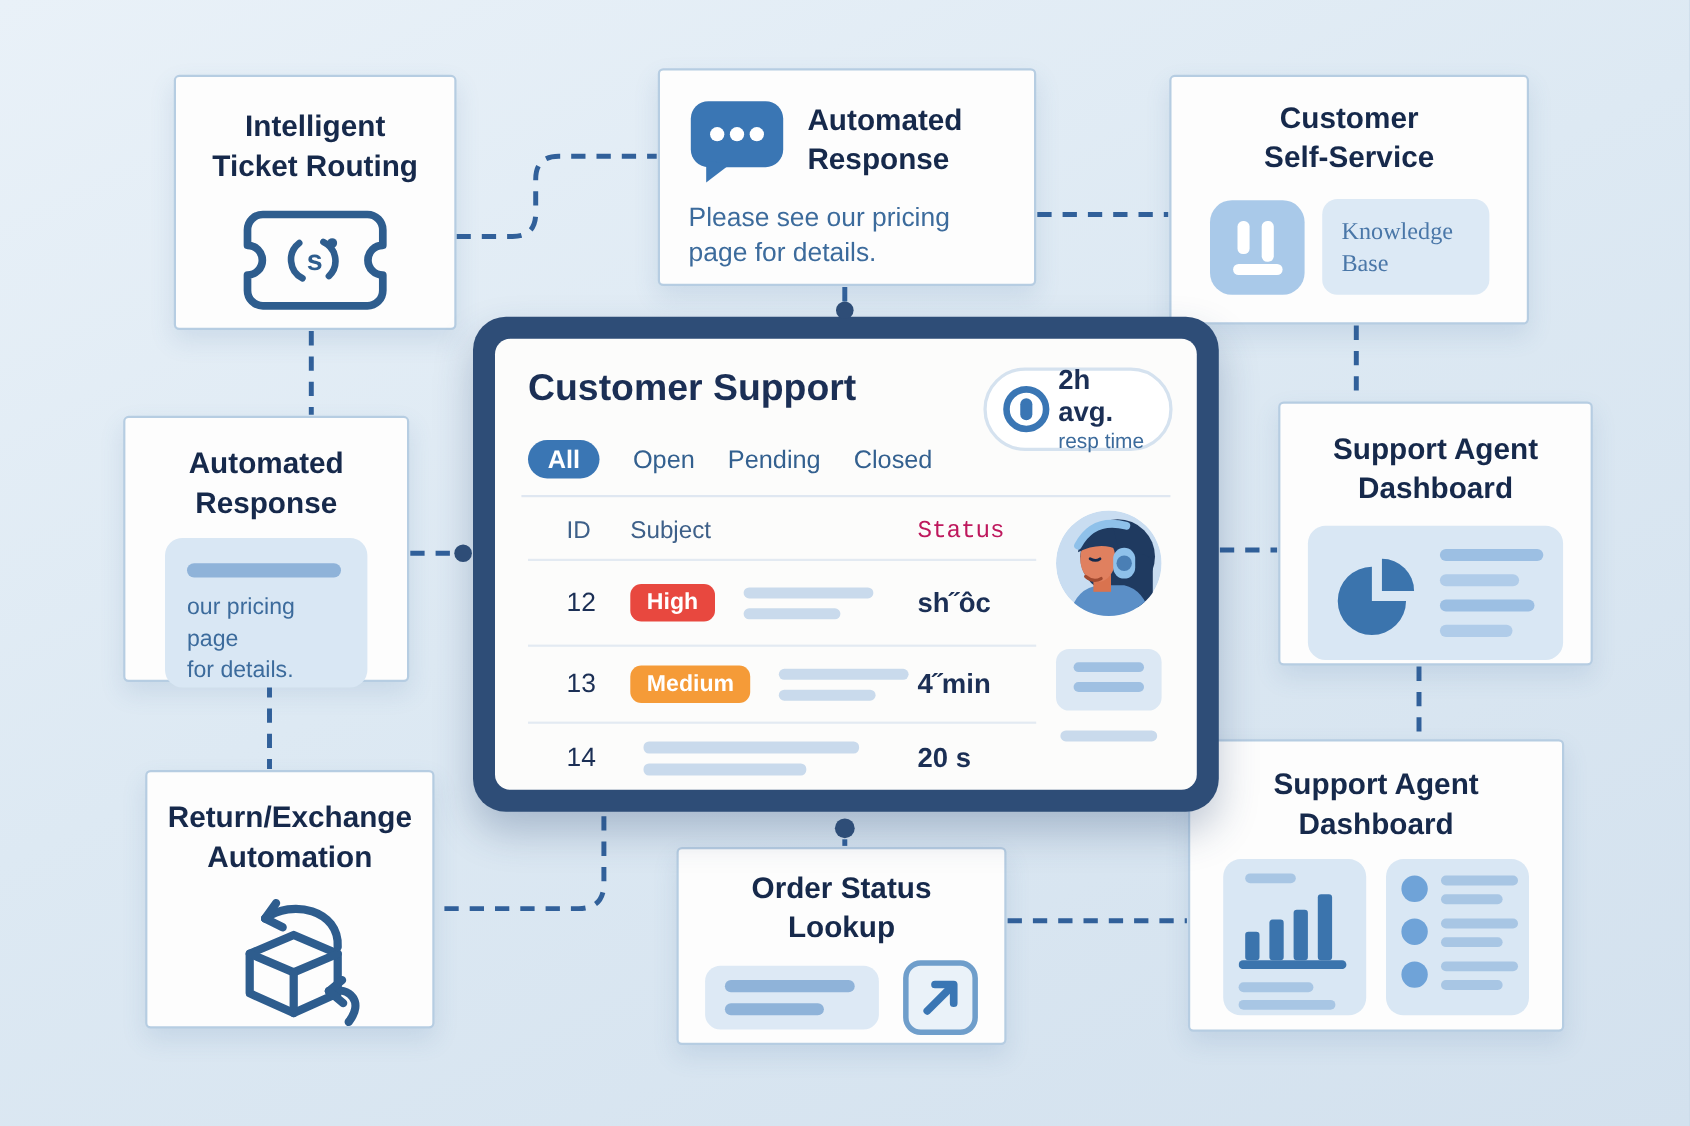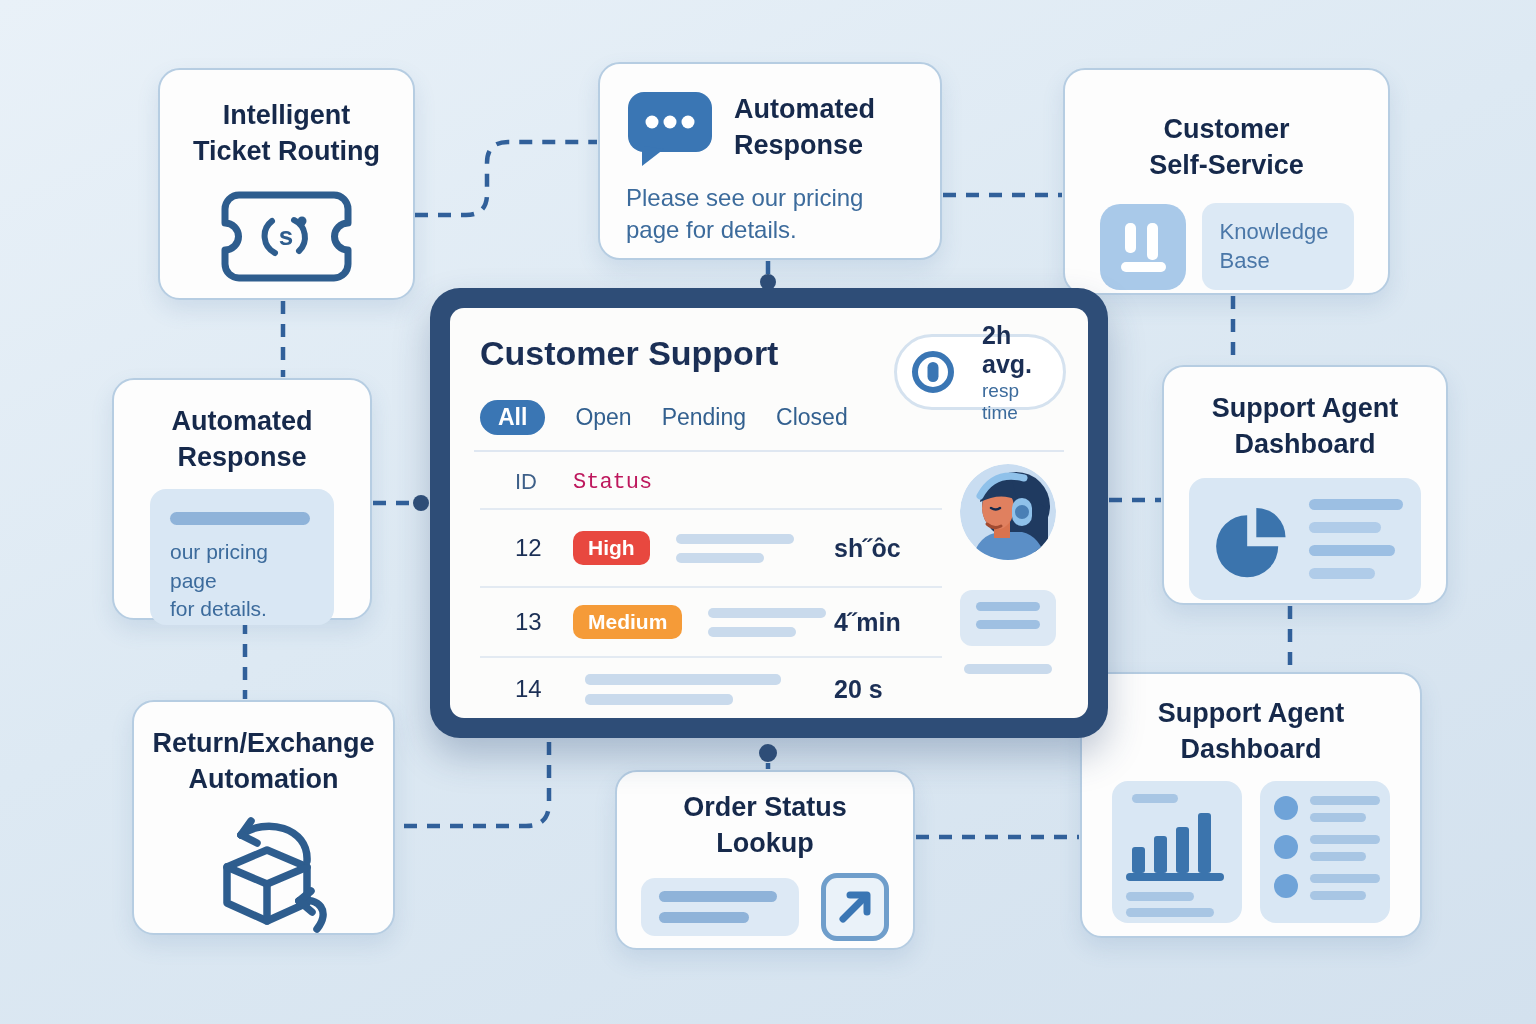--- a/index.html
+++ b/index.html
@@ -2,41 +2,41 @@
 <html><head>
 <meta charset="utf-8">
 <style>
   html,body{margin:0;padding:0;background:#c9d9e8;font-family:"Liberation Sans",sans-serif;}
   .canvas{position:relative;width:1536px;height:1024px;overflow:hidden;
     background:linear-gradient(155deg,#e9f1f8 0%,#dde9f3 45%,#d3e1ee 100%);}
   svg.lines{position:absolute;left:0;top:0;z-index:0;}
   svg.dots{position:absolute;left:0;top:0;z-index:5;pointer-events:none;}
   .lines path{stroke:#31609a;stroke-width:4.5;fill:none;stroke-dasharray:13 10;}
 
-  .card{position:absolute;background:#fdfdfd;border:2px solid #b6cde2;border-radius:22px;
+  .card{position:absolute;background:#fdfdfd;border:2px solid #b6cde2;border-radius:5px;
     box-shadow:0 10px 22px rgba(70,110,160,.14);box-sizing:border-box;z-index:2;}
   .card-title{font-weight:700;color:#16294b;text-align:center;white-space:pre-line;
     line-height:1.32;font-size:27px;}
 
   
   .c-itr{left:158px;top:68px;width:257px;height:232px;}
   .c-art{left:598px;top:62px;width:344px;height:198px;padding:24px 26px;}
-  .c-css{left:1063px;top:68px;width:327px;height:227px;padding-top:42px;}
+  .c-css{left:1063px;top:68px;width:327px;height:227px;padding-top:20px;}
   .c-arl{left:112px;top:378px;width:260px;height:242px;padding-top:24px;}
   .c-rea{left:132px;top:700px;width:263px;height:235px;padding-top:24px;}
   .c-osl{left:615px;top:770px;width:300px;height:180px;padding-top:18px;}
   .c-sar{left:1162px;top:365px;width:286px;height:240px;padding-top:24px;}
   .c-sab{left:1080px;top:672px;width:342px;height:266px;padding-top:22px;}
 
   .c-itr .card-title{margin-top:28px;}
   .c-itr svg{display:block;margin:20px auto 0;}
   .art-head{display:flex;align-items:center;gap:20px;}
   .art-head .card-title{text-align:left;}
   .art-msg{margin-top:14px;font-size:24px;color:#3c6b9c;line-height:1.35;white-space:pre-line;}
-  .css-row{display:flex;justify-content:center;align-items:center;gap:16px;margin-top:20px;}
+  .css-row{display:flex;justify-content:center;align-items:center;gap:16px;margin-top:20px;font-family:Liberation Serif, serif;}
   .book-wrap{width:86px;height:86px;background:#a9c9e9;border-radius:20px;display:flex;
     align-items:center;justify-content:center;}
   .kb-chip{width:152px;box-sizing:border-box;background:#dce9f5;border-radius:14px;
     padding:15px 18px;font-size:22px;color:#4a77a8;white-space:pre-line;line-height:1.3;}
   .arl-box{margin:14px auto 0;width:184px;height:136px;box-sizing:border-box;background:#d9e7f4;
     border-radius:16px;padding:23px 20px;}
   .arl-bar{width:140px;height:13px;border-radius:7px;background:#8fb3d9;margin-bottom:13px;}
   .arl-msg{font-size:21px;color:#3c6b9c;line-height:1.35;white-space:pre-line;}
   .c-rea svg{display:block;margin:8px auto 0;}
   .osl-row{display:flex;justify-content:center;align-items:center;gap:22px;margin-top:12px;}
@@ -61,21 +61,21 @@
   .bul-lines div{height:9px;border-radius:5px;background:#a8c6e4;}
 
   
   .monitor{position:absolute;left:430px;top:288px;width:678px;height:450px;background:#2e4d77;
     border-radius:30px;padding:20px;box-sizing:border-box;z-index:3;
     box-shadow:0 18px 36px rgba(40,70,110,.28);}
   .screen{width:100%;height:100%;background:#fcfcfb;border-radius:14px;position:relative;overflow:hidden;}
   .cs-title{position:absolute;left:30px;top:26px;font-size:34px;font-weight:700;color:#1b2f55;}
   .resp-pill{position:absolute;right:22px;top:26px;width:172px;height:76px;box-sizing:border-box;
     border:3px solid #d5e2ef;border-radius:40px;background:#fff;display:flex;align-items:center;
-    gap:28px;padding:0 15px;}
+    gap:8px;padding:0 15px;}
   .clock{width:42px;height:42px;box-sizing:border-box;border:6px solid #3a76b4;border-radius:50%;
     position:relative;flex:none;}
   .clock::after{content:'';position:absolute;left:50%;top:50%;transform:translate(-50%,-50%);
     width:11px;height:20px;border-radius:6px;background:#3a76b4;}
   .rp-v{font-size:25px;font-weight:700;color:#1b2f55;}
   .rp-l{font-size:19px;color:#3c6b9c;margin-top:1px;}
   .tabs{position:absolute;left:30px;top:92px;display:flex;gap:30px;align-items:center;
     font-size:23px;color:#33608f;}
   .tab{cursor:default;}
   .tab.active{background:#3a76b4;color:#fff;padding:4px 18px;border-radius:18px;font-weight:600;}
@@ -294,20 +294,21 @@
         <span class="tab">Open</span>
         <span class="tab">Pending</span>
         <span class="tab">Closed</span>
       </div>
 
       <div class="screen-divider"></div>
 
       <div class="ctable">
         <div class="trow thead">
           <span class="col-id">ID</span>
+          <span class="col-subject">Subject</span>
           <span class="col-status">Status</span>
         </div>
         <div class="trow tr1">
           <span class="col-id">12</span>
           <span class="col-subject">
             <span class="badge badge-high">High</span>
             <span class="sk-stack">
               <span class="sk" style="width:118px"></span>
               <span class="sk" style="width:88px"></span>
             </span>

